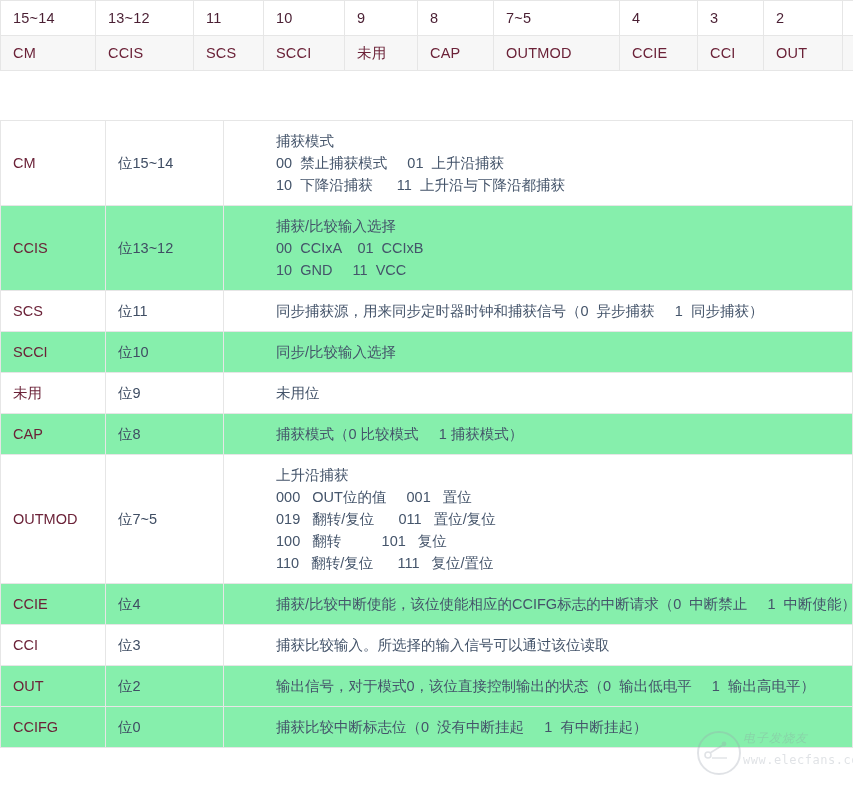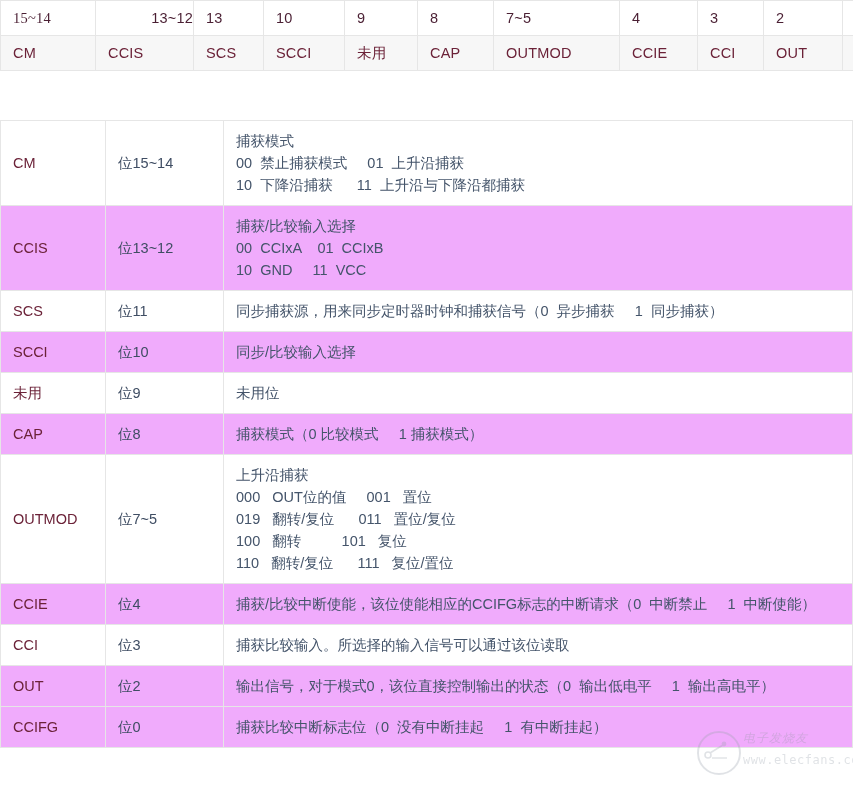--- a/index.html
+++ b/index.html
@@ -70,40 +70,41 @@
   table.desc td {
     border: 1px solid #e6e6e6;
     vertical-align: middle;
     font-size: 14.5px;
     line-height: 22px;
     padding: 9px 10px 9px 12px;
     overflow: hidden;
     word-break: break-all;
   }
   table.desc tr.odd td  { background: #ffffff; }
-  table.desc tr.even td { background: #f0abfc; }
+  table.desc tr.even td { background: #86efac; }
 
   td.c-name {
     width: 82px;
     color: #6b2238;
     text-align: left;
     padding-left: 12px;
   }
   td.c-bit {
     width: 95px;
     color: #3f4d63;
     padding-left: 12px;
   }
   td.c-desc {
     color: #44546a;
     padding-left: 12px;
   }
   .desc-line {
     display: block;
     white-space: pre;
+    margin-left: 40px;
   }
   .desc-line.wrapy { white-space: normal; }
 
   
   .watermark {
     position: absolute;
     right: 8px;
     bottom: 8px;
     width: 148px;
     height: 48px;
@@ -141,23 +142,23 @@
     font-family: "DejaVu Sans Mono", monospace;
   }
 </style>
 </head>
 <body>
 
 <div class="bitfield-wrap">
   <table class="bitfield">
     <tbody>
       <tr class="bits-row">
-          <td style="width: 82px; font-family: Liberation Serif, serif;">15~14</td>
-          <td style="width: 85px; text-align: right;">13~12</td>
-          <td style="width: 57px;">13</td>
+          <td style="width: 82px;">15~14</td>
+          <td style="width: 85px;">13~12</td>
+          <td style="width: 57px;">11</td>
           <td style="width: 68px;">10</td>
           <td style="width: 60px;">9</td>
           <td style="width: 63px;">8</td>
           <td style="width: 113px;">7~5</td>
           <td style="width: 65px;">4</td>
           <td style="width: 53px;">3</td>
           <td style="width: 66px;">2</td>
           <td style="width: 63px;">1</td>
         </tr>
       <tr class="names-row">

